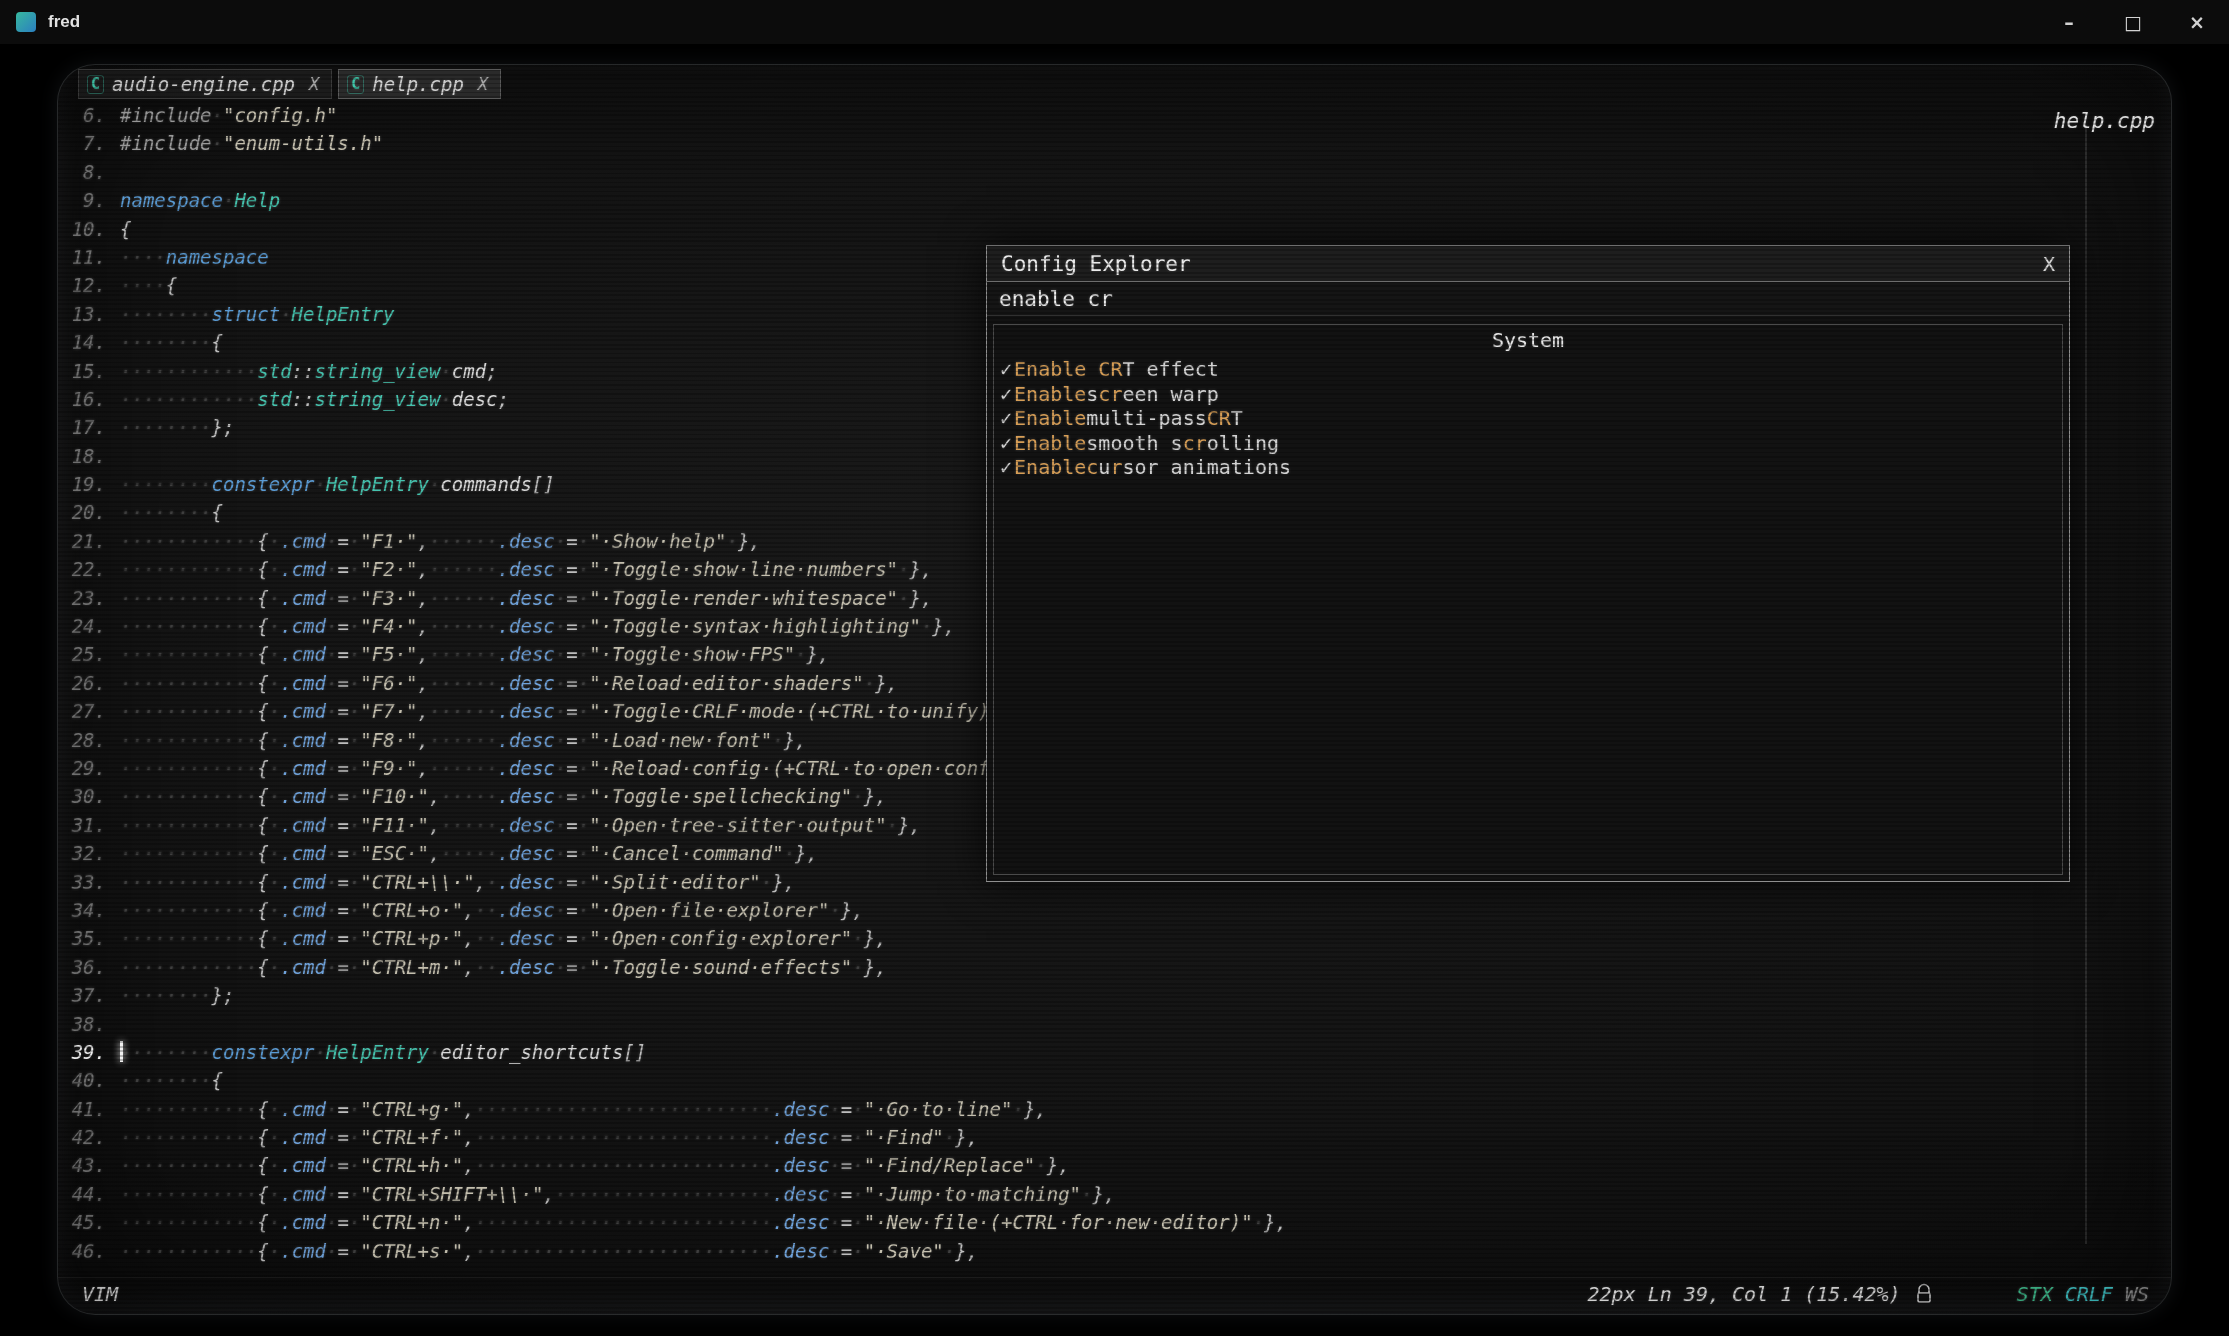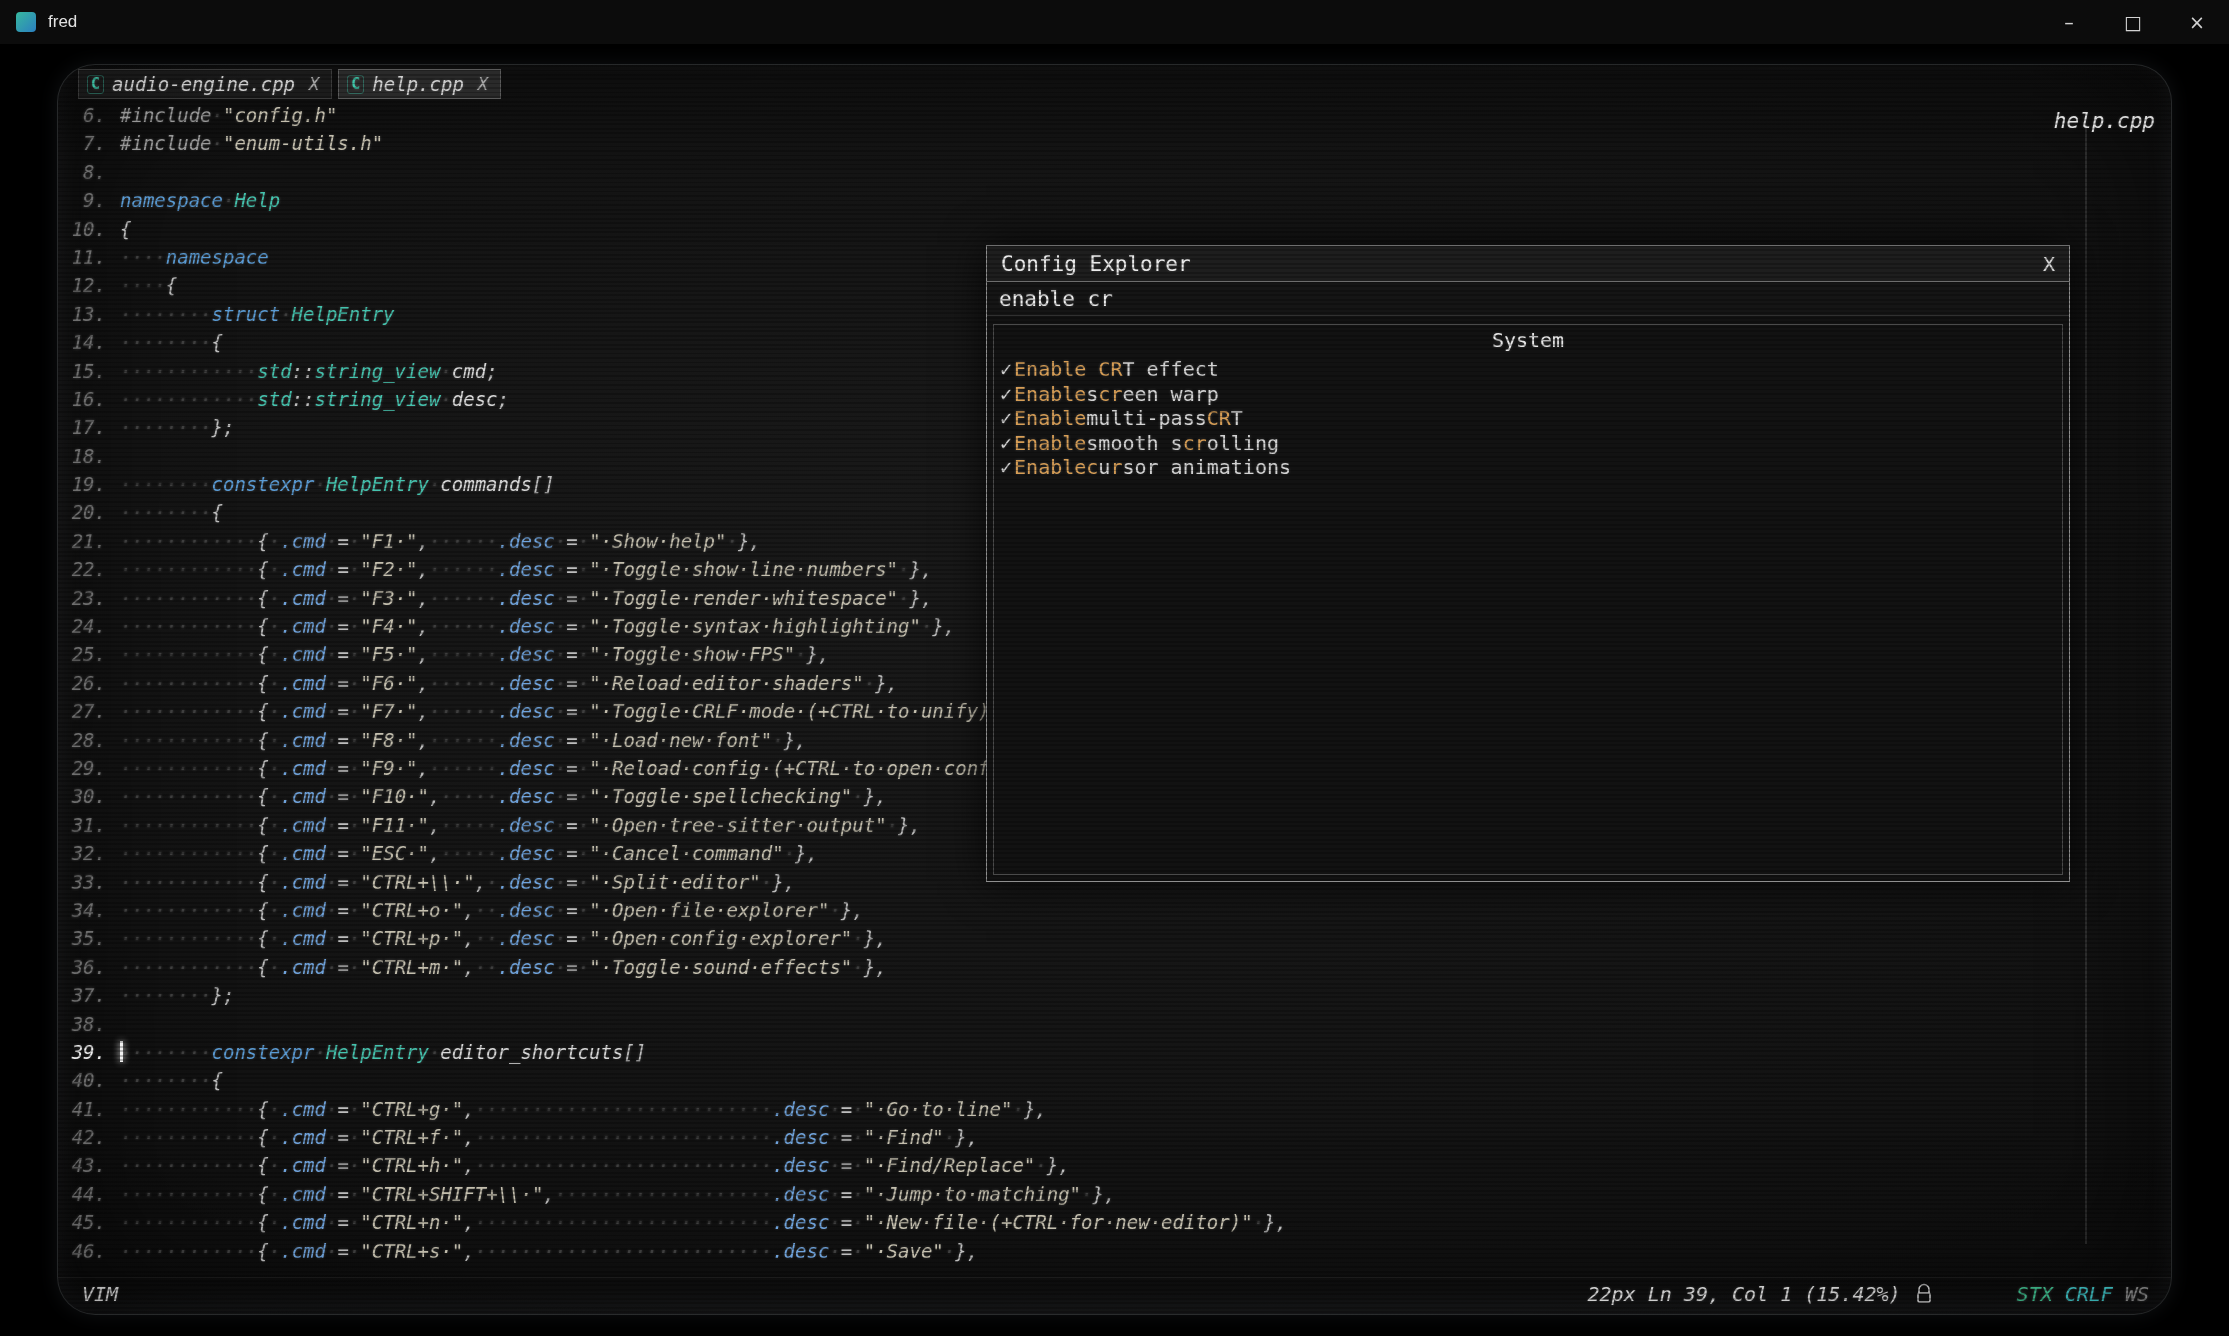--- a/index.html
+++ b/index.html
@@ -1,19 +1,19 @@
 <!DOCTYPE html>
 <html><head>
 <meta charset="utf-8">
 <style>
   html,body { margin:0; padding:0; width:2229px; height:1336px; background:#000; overflow:hidden; }
   body { position:relative; font-family:"DejaVu Sans Mono",monospace; }
 
   
-  .titlebar { position:absolute; top:0; left:0; right:0; height:44px; background:#0c0c0c; display:flex; align-items:center; padding-left:16px; box-sizing:border-box; }
+  .titlebar { position:absolute; top:0; left:0; right:0; height:44px; background:#0c0c0c; display:flex; align-items:center; padding-left:16px; box-sizing:border-box;font-weight:bold; }
   .app-icon { width:20px; height:20px; border-radius:4px; background:linear-gradient(135deg,#37b89f,#2b7fc0); margin-right:12px; flex:none; }
   .app-title { font-family:"Liberation Sans","DejaVu Sans",sans-serif; font-size:17px; color:#e2e2e2; }
   .win-controls { margin-left:auto; display:flex; height:44px; }
   .win-btn { width:64px; display:flex; align-items:center; justify-content:center; color:#d2d2d2; font-size:19px; font-family:"DejaVu Sans",sans-serif; cursor:default; }
 
   
   .screen { position:absolute; left:57px; right:57px; top:64px; bottom:21px;
     background:radial-gradient(110% 95% at 50% 42%, #1a1a1a 0%, #141414 45%, #0a0a0a 100%);
     border-radius:38px; border:1px solid rgba(170,180,190,0.15);
     box-shadow: inset 0 0 150px rgba(0,0,0,0.65), inset 0 -10px 26px rgba(170,185,200,0.12), 0 0 20px rgba(120,140,160,0.12);

